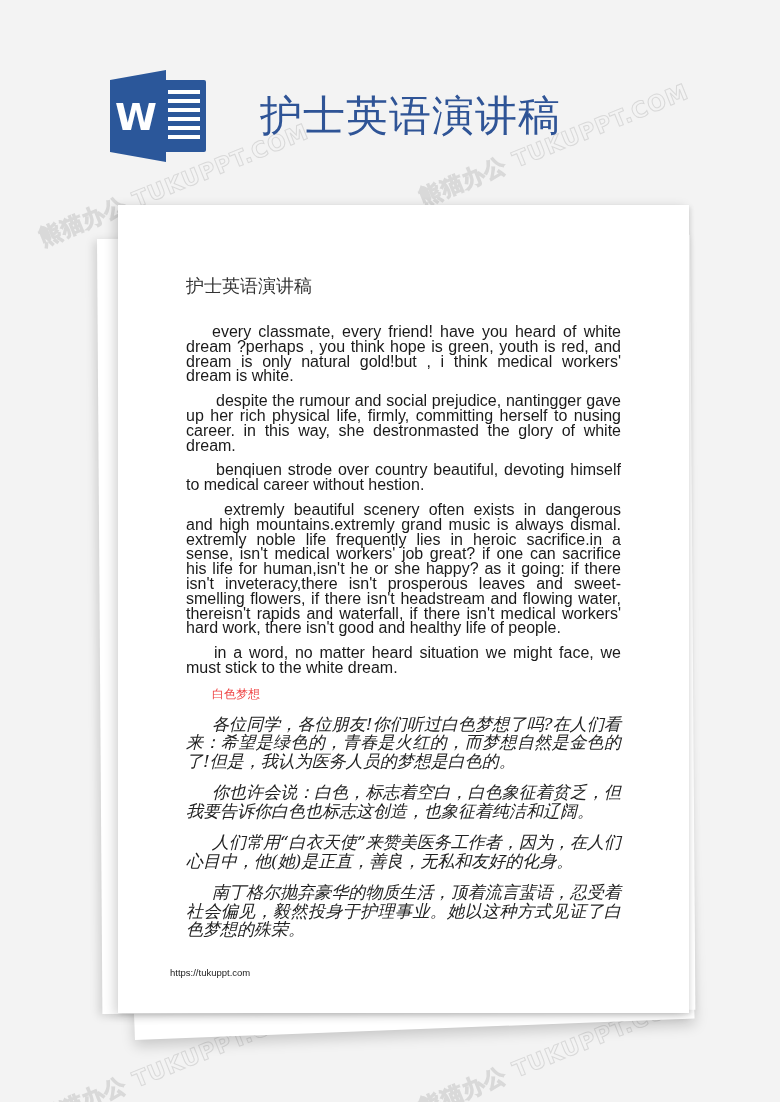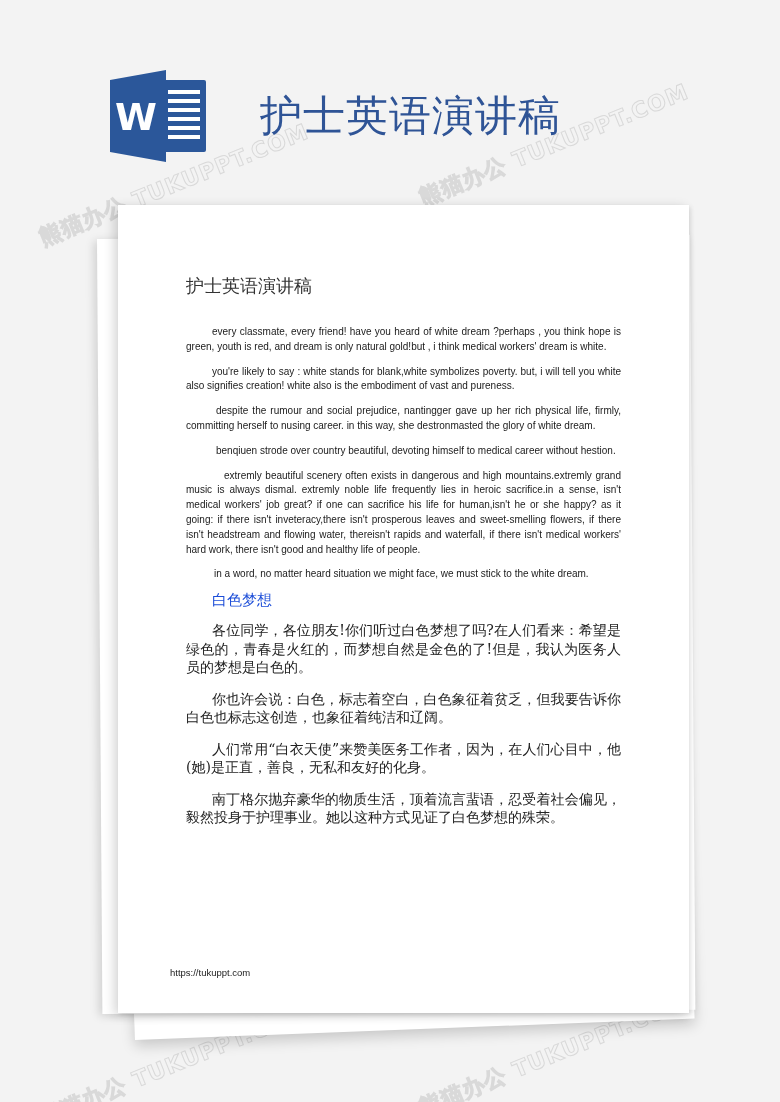--- a/index.html
+++ b/index.html
@@ -37,29 +37,29 @@
     left: 118px; top: 205px; width: 571px; height: 808px;
     box-shadow: -4px 2px 10px rgba(0,0,0,0.16), 2px 2px 4px rgba(0,0,0,0.08);
   }
   .doc {
     position: absolute; left: 68px; top: 68px; width: 435px; color: #222;
   }
   .doc-title {
     font-family: "DejaVu Serif", serif; font-size: 18px; color: #333; margin: 0 0 26px 0; line-height: 26px;
   }
   .en-p {
-    font-size: 10px; line-height: 14.8px; text-align: justify; text-indent: 26px;
+    font-size: 16px; line-height: 14.8px; text-align: justify; text-indent: 26px;
     margin: 0 0 10px 0; color: #1a1a1a;
   }
   .cn-heading {
-    font-family: "DejaVu Serif", serif; font-size: 15px; text-indent: 26px; margin: 4px 0 9px 0; color: #1d4ed8; line-height: 16px;
+    font-family: "DejaVu Serif", serif; font-size: 12px; text-indent: 26px; margin: 4px 0 9px 0; color: #ef4444; line-height: 16px;
   }
   .cn-p {
-    font-family: "DejaVu Serif", serif; font-size: 14px; line-height: 18.5px; text-align: justify;
-    text-indent: 26px; margin: 13px 0 10px 0; color: #222;
+    font-family: "DejaVu Serif", serif; font-size: 17px; line-height: 18.5px; text-align: justify;
+    text-indent: 26px; margin: 13px 0 10px 0; color: #222; font-style: italic;
   }
   .doc-footer {
     position: absolute; left: 52px; top: 762px; font-size: 9.5px; color: #222;
   }
 </style>
 </head>
 <body>
 
 <div class="watermark" style="left:30px;top:170px;">熊猫办公 TUKUPPT.COM</div>
 <div class="watermark" style="left:410px;top:130px;">熊猫办公 TUKUPPT.COM</div>
@@ -84,21 +84,20 @@
 <div class="banner-title">护士英语演讲稿</div>
 
 <div class="sheet sheet-bottom"></div>
 <div class="sheet sheet-middle"></div>
 
 <div class="sheet sheet-main">
   <div class="doc">
     <div class="doc-title">护士英语演讲稿</div>
 
     <p class="en-p">every classmate, every friend! have you heard of white dream ?perhaps , you think hope is green, youth is red, and dream is only natural gold!but , i think medical workers' dream is white.</p>
-    <p class="en-p">you're likely to say : white stands for blank,white symbolizes poverty. but, i will tell you white also signifies creation! white also is the embodiment of vast and pureness.</p>
     <p class="en-p" style="text-indent:30px">despite the rumour and social prejudice, nantingger gave up her rich physical life, firmly, committing herself to nusing career. in this way, she destronmasted the glory of white dream.</p>
     <p class="en-p" style="text-indent:30px">benqiuen strode over country beautiful, devoting himself to medical career without hestion.</p>
     <p class="en-p" style="text-indent:38px">extremly beautiful scenery often exists in dangerous and high mountains.extremly grand music is always dismal. extremly noble life frequently lies in heroic sacrifice.in a sense, isn't medical workers' job great? if one can sacrifice his life for human,isn't he or she happy? as it going: if there isn't inveteracy,there isn't prosperous leaves and sweet-smelling flowers, if there isn't headstream and flowing water, thereisn't rapids and waterfall, if there isn't medical workers' hard work, there isn't good and healthy life of people.</p>
     <p class="en-p" style="text-indent:28px">in a word, no matter heard situation we might face, we must stick to the white dream.</p>
 
     <div class="cn-heading">白色梦想</div>
     <p class="cn-p">各位同学，各位朋友!你们听过白色梦想了吗?在人们看来：希望是绿色的，青春是火红的，而梦想自然是金色的了!但是，我认为医务人员的梦想是白色的。</p>
     <p class="cn-p">你也许会说：白色，标志着空白，白色象征着贫乏，但我要告诉你白色也标志这创造，也象征着纯洁和辽阔。</p>
     <p class="cn-p">人们常用“白衣天使”来赞美医务工作者，因为，在人们心目中，他(她)是正直，善良，无私和友好的化身。</p>
     <p class="cn-p">南丁格尔抛弃豪华的物质生活，顶着流言蜚语，忍受着社会偏见，毅然投身于护理事业。她以这种方式见证了白色梦想的殊荣。</p>

